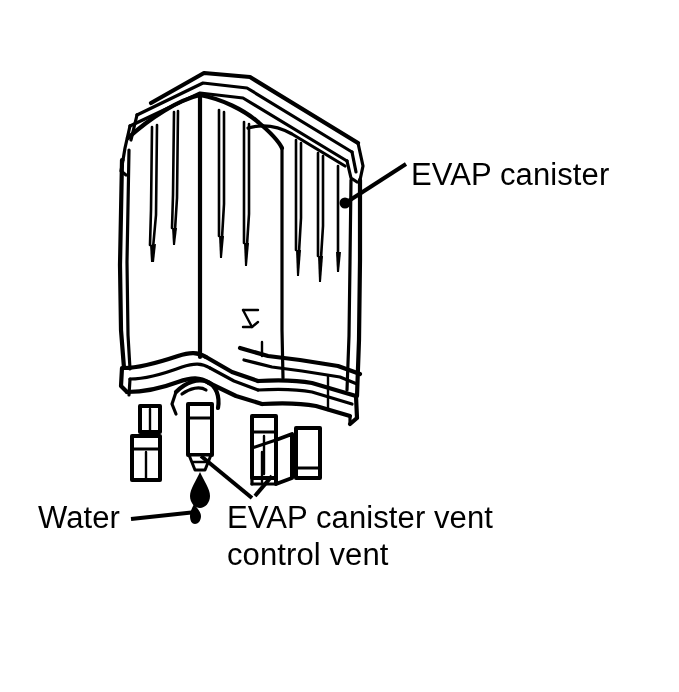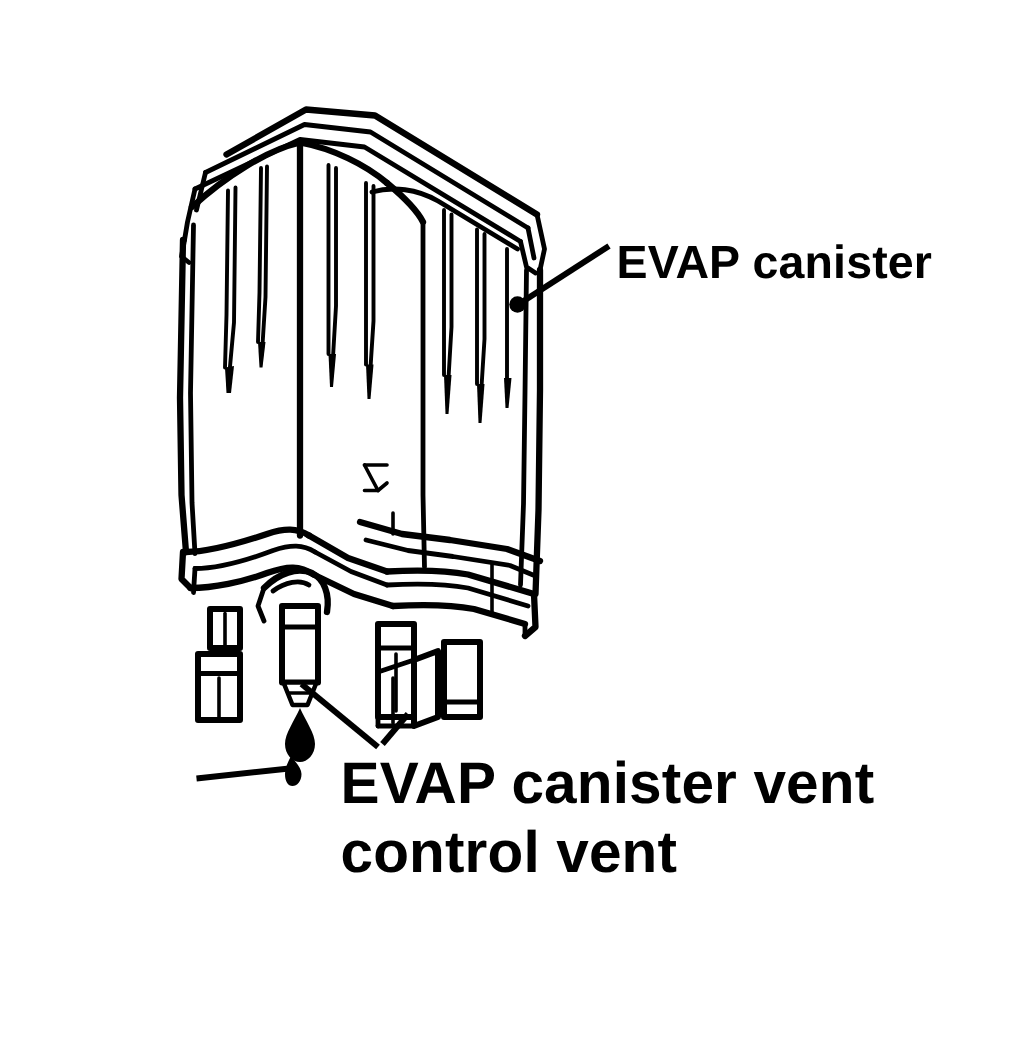--- a/index.html
+++ b/index.html
@@ -38,39 +38,39 @@
   .dwg-thin    { stroke-width: 2.4; }
   .dwg-leader  { stroke-width: 4.0; stroke-linecap: butt; }
   .dwg-fill-black { fill: #000000; stroke: none; }
   .dwg-fill-white { fill: #ffffff; stroke: #000000; stroke-width: 4.0; stroke-linejoin: round; }
   .dwg-fill-white-thin { fill: #ffffff; stroke: #000000; stroke-width: 3.0; stroke-linejoin: round; }
 
   .label-text {
     position: absolute;
     color: #000000;
     font-family: "Liberation Sans", sans-serif;
-    font-weight: 700;
+    font-weight: 400;
     white-space: nowrap;
     line-height: 1.18;
     letter-spacing: 0.1px;
   }
   #label-evap-canister {
     left: 411px;
     top: 157px;
     font-size: 31px;
   }
   #label-water {
     left: 38px;
     top: 500px;
     font-size: 31px;
   }
   #label-vent-valve {
     left: 227px;
     top: 500px;
-    font-size: 39px;
+    font-size: 31px;
   }
   #label-vent-valve .vv-line { display: block; }
   #figure-id {
     left: 35px;
     top: 592px;
     font-size: 25px;
     letter-spacing: 0.4px;
   }
 </style>
 </head>
@@ -252,20 +252,21 @@
 
     <g>
       <path class="dwg-line dwg-leader" d="M 252,498 L 201,456"></path>
       <path class="dwg-line dwg-leader" d="M 255,496 L 272,476"></path>
     </g>
 
   </svg>
 
   <div class="label-text" id="label-evap-canister">EVAP canister</div>
 
+  <div class="label-text" id="label-water">Water</div>
 
   <div class="label-text" id="label-vent-valve">
     <span class="vv-line">EVAP canister vent</span>
     <span class="vv-line">control vent</span>
   </div>
 
 
 </div>
 
 </body></html>

